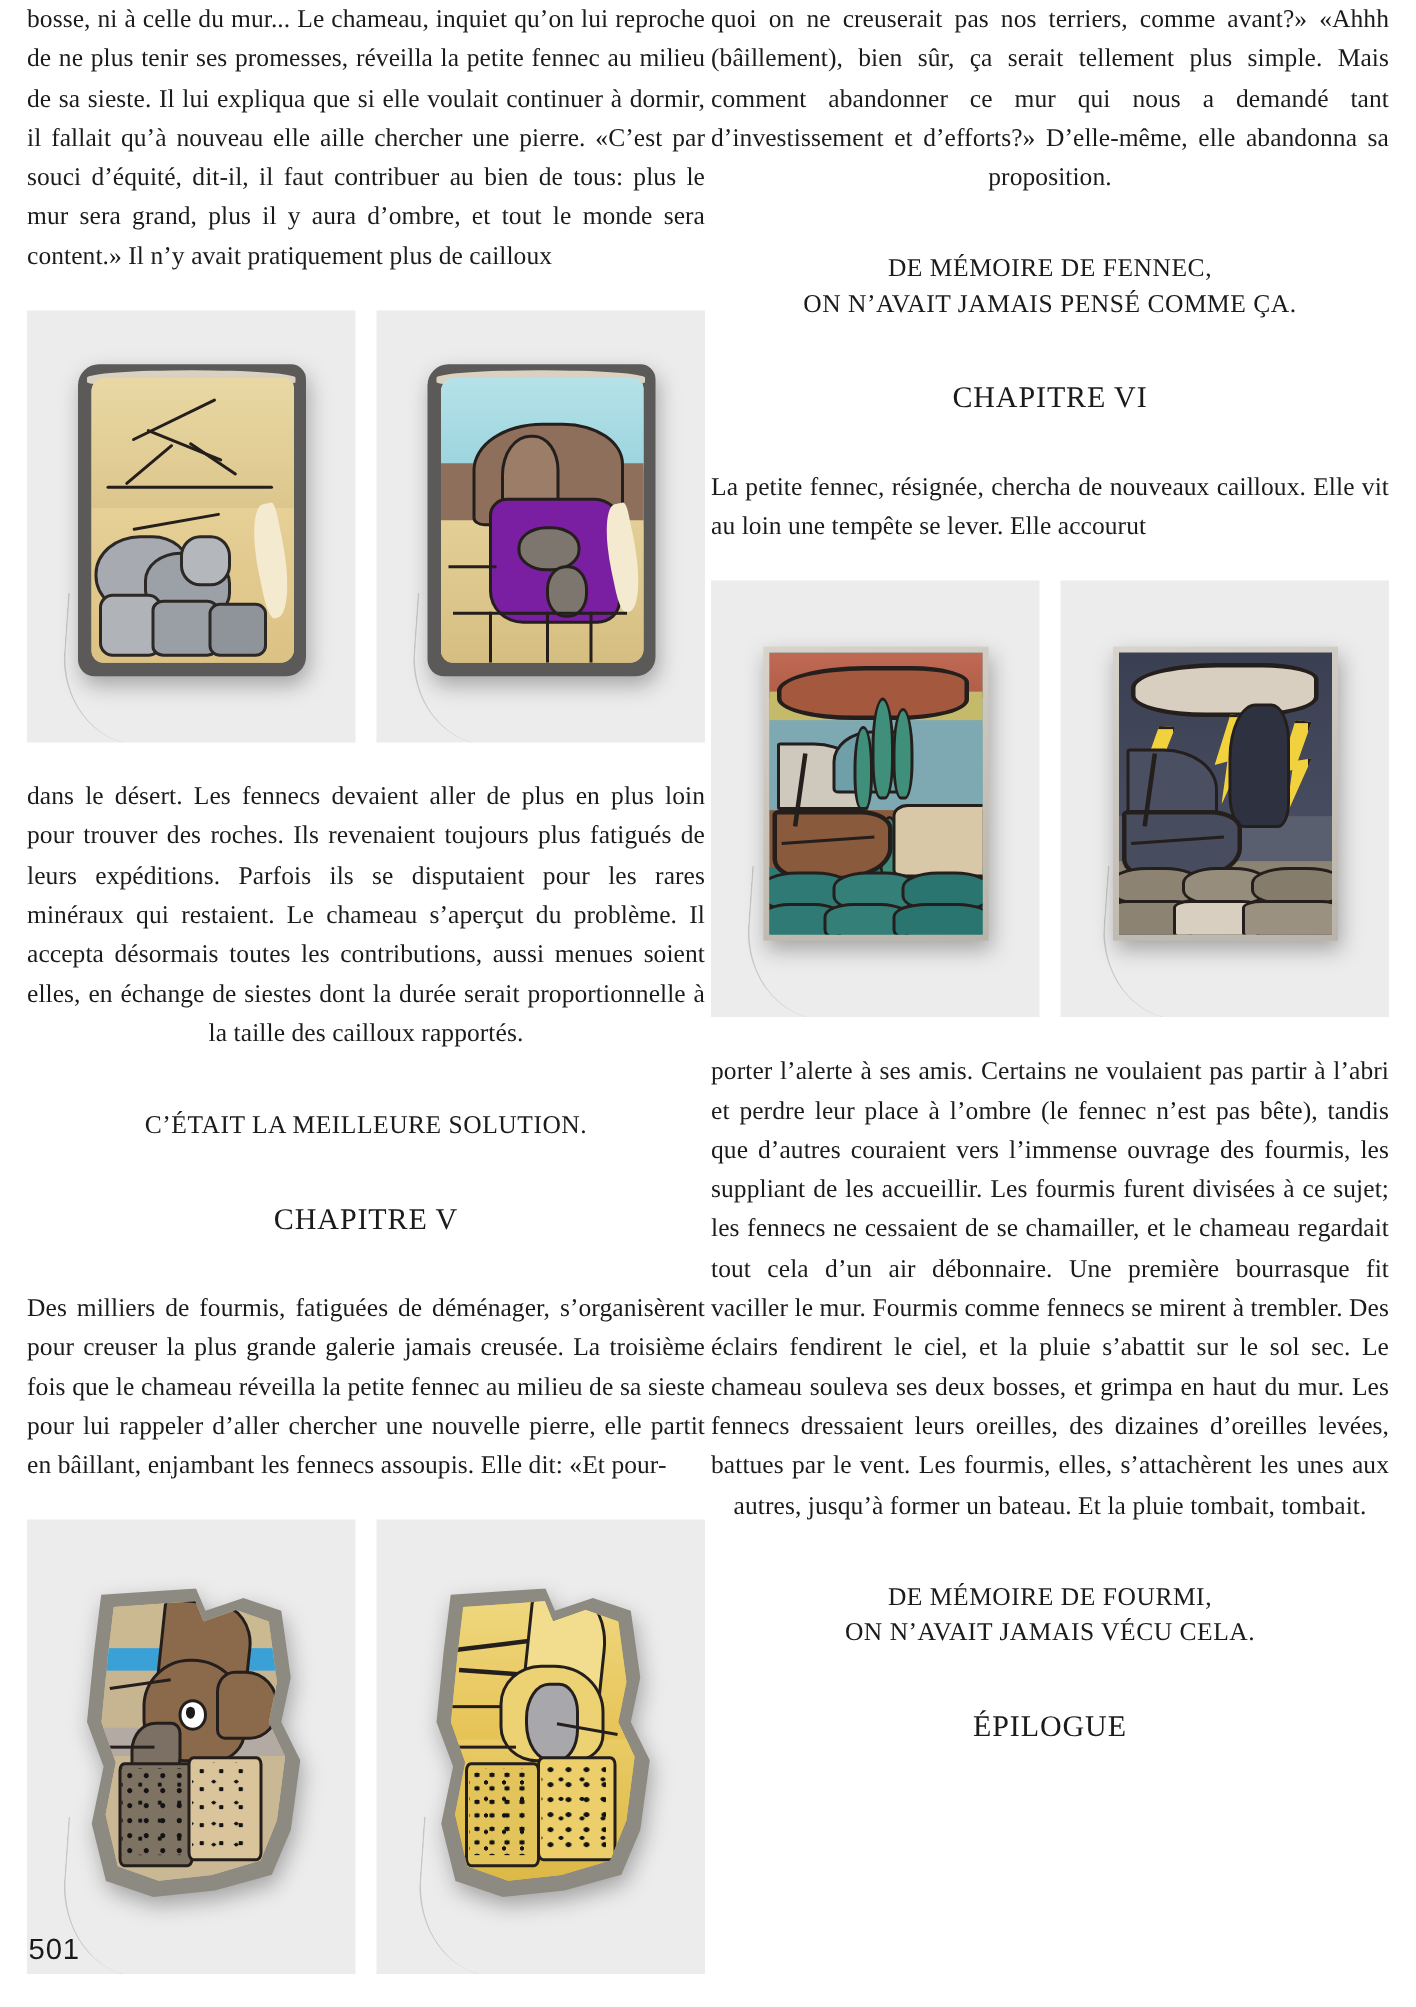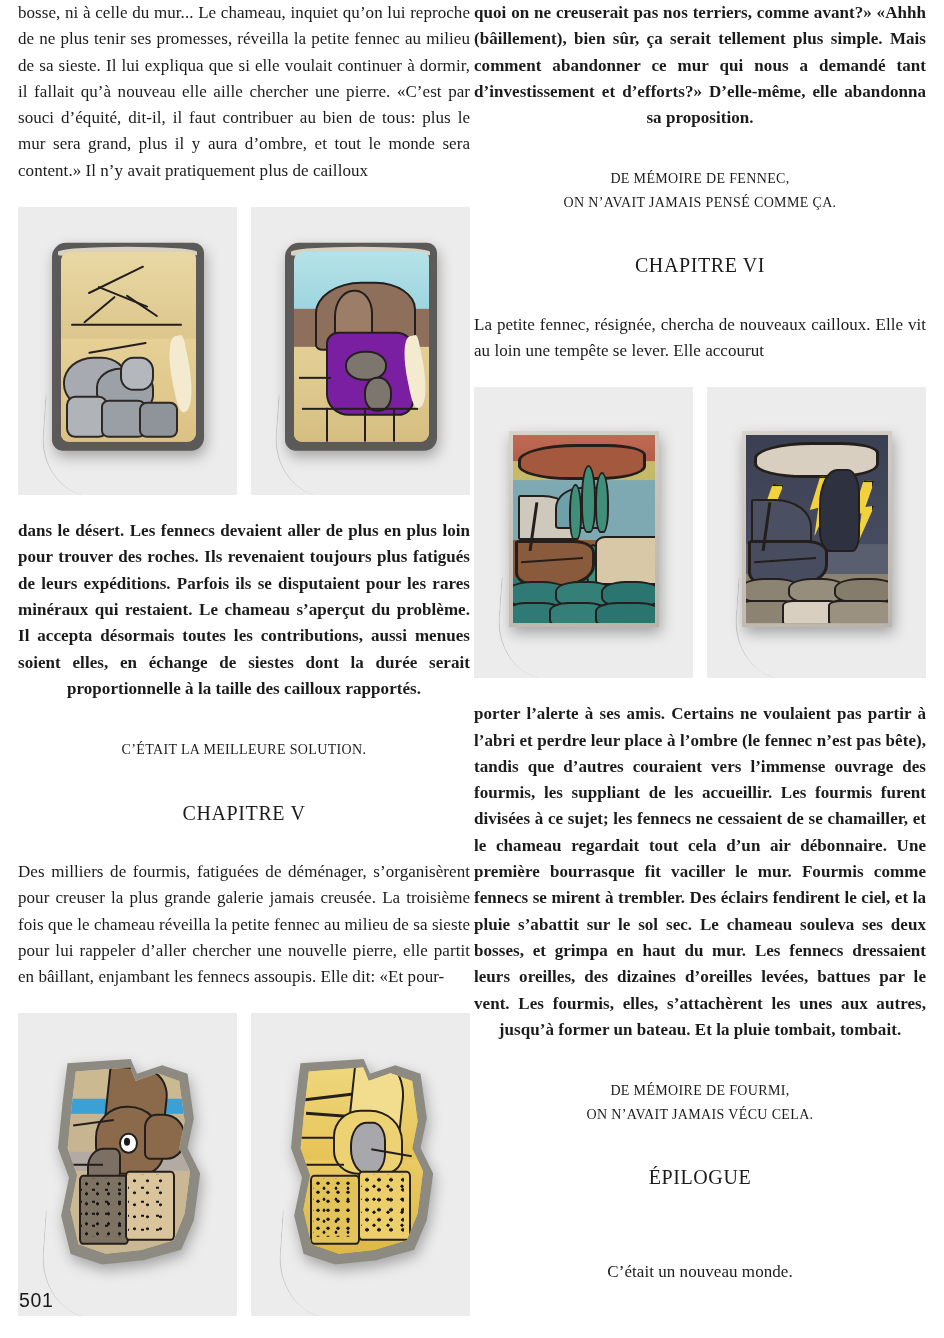--- a/index.html
+++ b/index.html
@@ -39,27 +39,26 @@
     line-height: 26.3px;
     text-align: justify;
     text-align-last: left;
     -webkit-hyphens: none;
     hyphens: none;
     letter-spacing: 0.05px;
   }
   p.body.last-center {
     text-align: justify;
     text-align-last: center;
-    font-weight: bold;
   }
   p.body.centered { text-align: center; text-align-last: center; }
 
   .refrain {
     margin: 0;
-    font-size: 14px;
+    font-size: 17px;
     line-height: 23.4px;
     text-align: center;
     letter-spacing: 0.35px;
     text-transform: none;
   }
 
   .chapter {
     margin: 4px;
     font-size: 20px;
     line-height: 23.4px;
@@ -466,21 +465,20 @@
 
     <div class="gap-lg"></div>
 
     <p class="chapter">ÉPILOGUE</p>
 
     <div class="gap-md"></div>
 
 
     <div class="gap-lg"></div>
 
-    <p class="body centered">C’était un nouveau monde.</p>
 
     <div class="gap-lg"></div>
 
   </div>
 
   <div class="folio">501</div>
 
 </div>
 
 </body></html>

